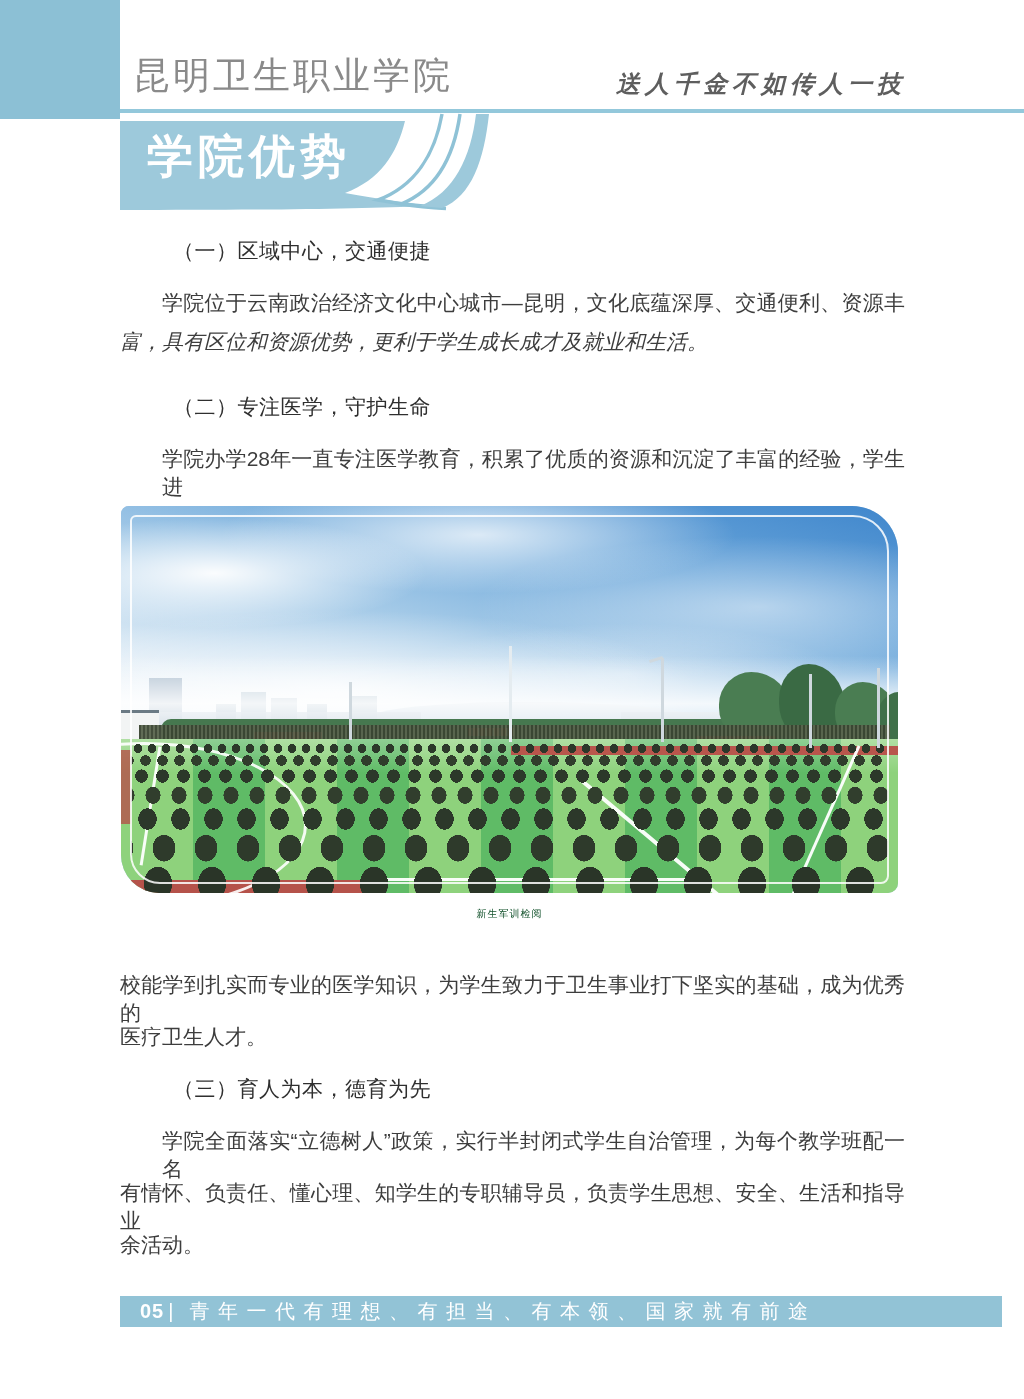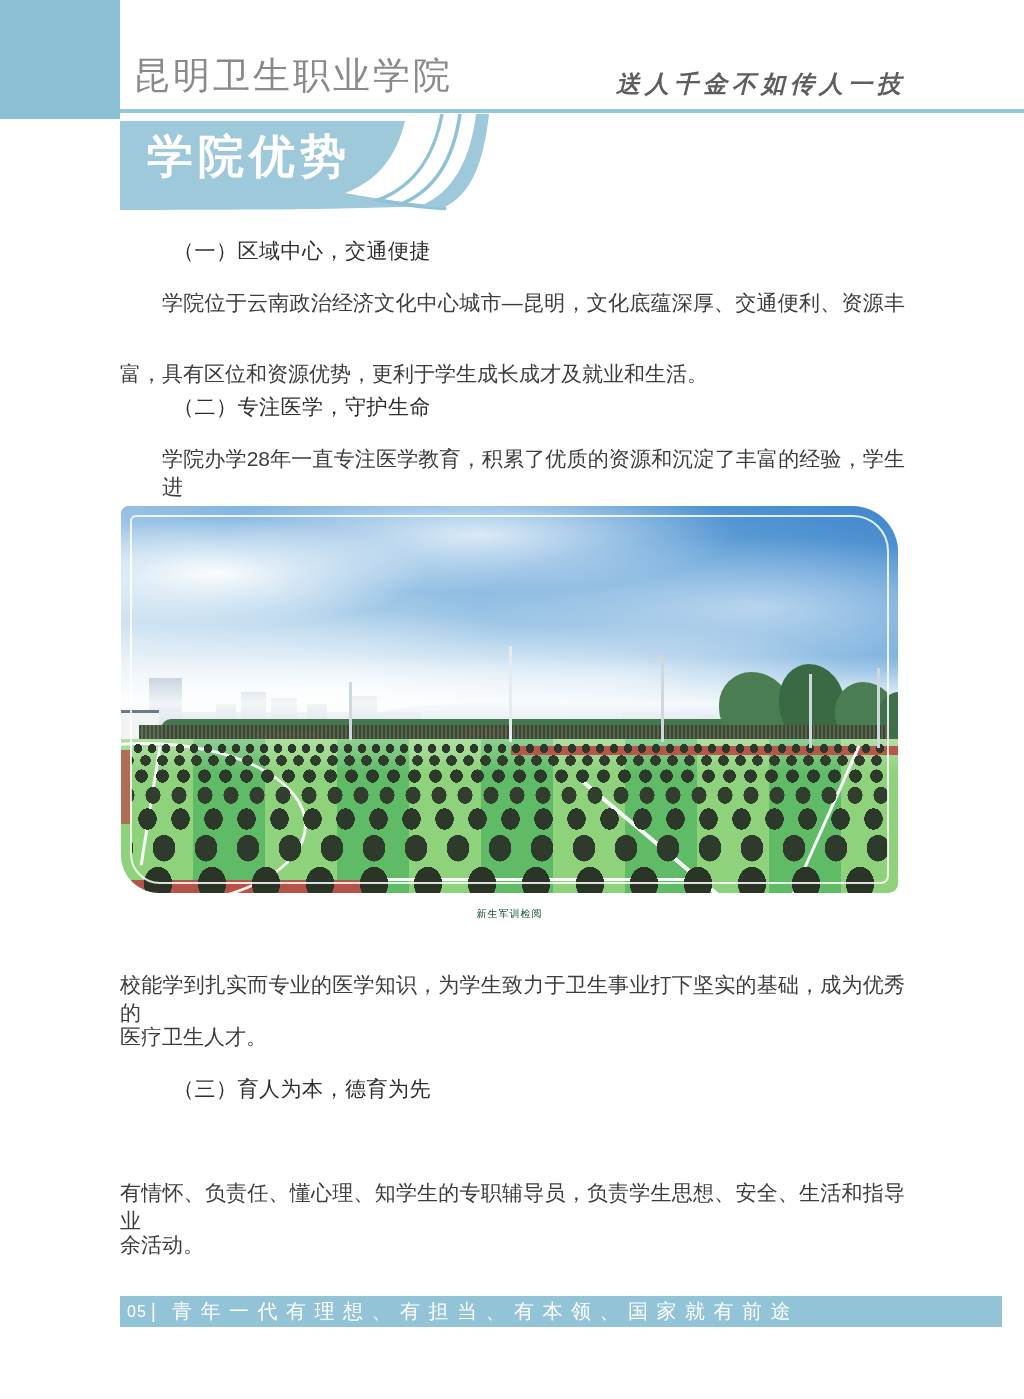--- a/index.html
+++ b/index.html
@@ -21,21 +21,21 @@
   #banner-title{position:absolute;left:27px;top:21px;font-family:"Liberation Serif","DejaVu Serif",serif;
     font-size:46px;line-height:52px;font-weight:700;color:#ffffff;letter-spacing:5px;white-space:nowrap;}
 
   
   .tline{position:absolute;height:30px;font-size:21px;line-height:28px;color:#3d3d3d;white-space:nowrap;}
   .heading{left:173px;color:#2f2f2f;font-weight:500;letter-spacing:.5px;}
   .full{white-space:normal;text-align:justify;text-align-last:justify;}
   .w-ind{left:162px;width:743px;}
   .w-full{left:120px;width:785px;}
   .w-plain{left:120px;}
-  #h1{top:237px;} #p1l1{top:289px;} #p1l2{top:360px;}
+  #h1{top:237px;} #p1l1{top:289px;} #p1l2{top:328px;font-style:italic;}
   #h2{top:393px;} #p2l1{top:445px;}
   #p3l1{top:971px;} #p3l2{top:1023px;}
   #h3{top:1075px;} #p4l1{top:1127px;} #p4l2{top:1179px;} #p4l3{top:1231px;}
 
   
   #photo{left:121px;top:506px;width:777px;height:387px;border-radius:8px 46px 10px 38px;
     overflow:hidden;background:#9cc0de;}
   #photo .layer{position:absolute;}
   #sky{left:0;top:0;right:0;height:240px;
     background:
@@ -107,21 +107,21 @@
   #r7{top:358px;height:38px;background-image:radial-gradient(ellipse 27% 46% at 50% 52%,#2a3528 0 96%,rgba(42,53,40,0) 97%);background-size:54px 38px;}
   #photo-frame{left:9px;top:9px;right:9px;bottom:9px;border:2px solid rgba(255,255,255,.85);
     border-radius:6px 36px 8px 30px;}
 
   #caption{left:121px;top:903px;width:777px;text-align:center;font-size:10px;line-height:22px;
     color:#14532d;font-weight:500;letter-spacing:1px;}
 
   
   #footer-bar{left:120px;top:1296px;width:882px;height:31px;background:#92c3d6;color:#ffffff;
     display:flex;align-items:center;}
-  #footer-num{font-size:16px;font-weight:400;margin-left:7px;letter-spacing:1px;}
+  #footer-num{font-size:20px;font-weight:700;margin-left:20px;letter-spacing:1px;}
   #footer-sep{font-size:20px;margin:0 10px 0 4px;font-weight:300;}
   #footer-text{font-size:20px;letter-spacing:8.5px;white-space:nowrap;font-weight:400;margin-left:6px;}
 </style>
 </head>
 <body>
 
 <div id="page">
 
   <div class="abs" id="corner-block"></div>
   <div class="abs" id="school-name">昆明卫生职业学院</div>
@@ -190,20 +190,21 @@
     <div class="layer" id="pole3-arm"></div>
     <div class="layer pole" id="pole4"></div>
     <div class="layer pole" id="pole5"></div>
     <div class="layer" id="photo-frame"></div>
   </div>
   <div class="abs" id="caption">新生军训检阅</div>
 
   <div class="tline full w-full" id="p3l1">校能学到扎实而专业的医学知识，为学生致力于卫生事业打下坚实的基础，成为优秀的</div>
   <div class="tline w-plain" id="p3l2">医疗卫生人才。</div>
   <div class="tline heading" id="h3">（三）育人为本，德育为先</div>
+  <div class="tline full w-ind" id="p4l1">学院全面落实“立德树人”政策，实行半封闭式学生自治管理，为每个教学班配一名</div>
   <div class="tline full w-full" id="p4l2">有情怀、负责任、懂心理、知学生的专职辅导员，负责学生思想、安全、生活和指导业</div>
   <div class="tline w-plain" id="p4l3">余活动。</div>
 
   <div class="abs" id="footer-bar">
     <span id="footer-num">05</span>
     <span id="footer-sep">|</span>
     <span id="footer-text">青年一代有理想、有担当、有本领、国家就有前途</span>
   </div>
 
 </div>

